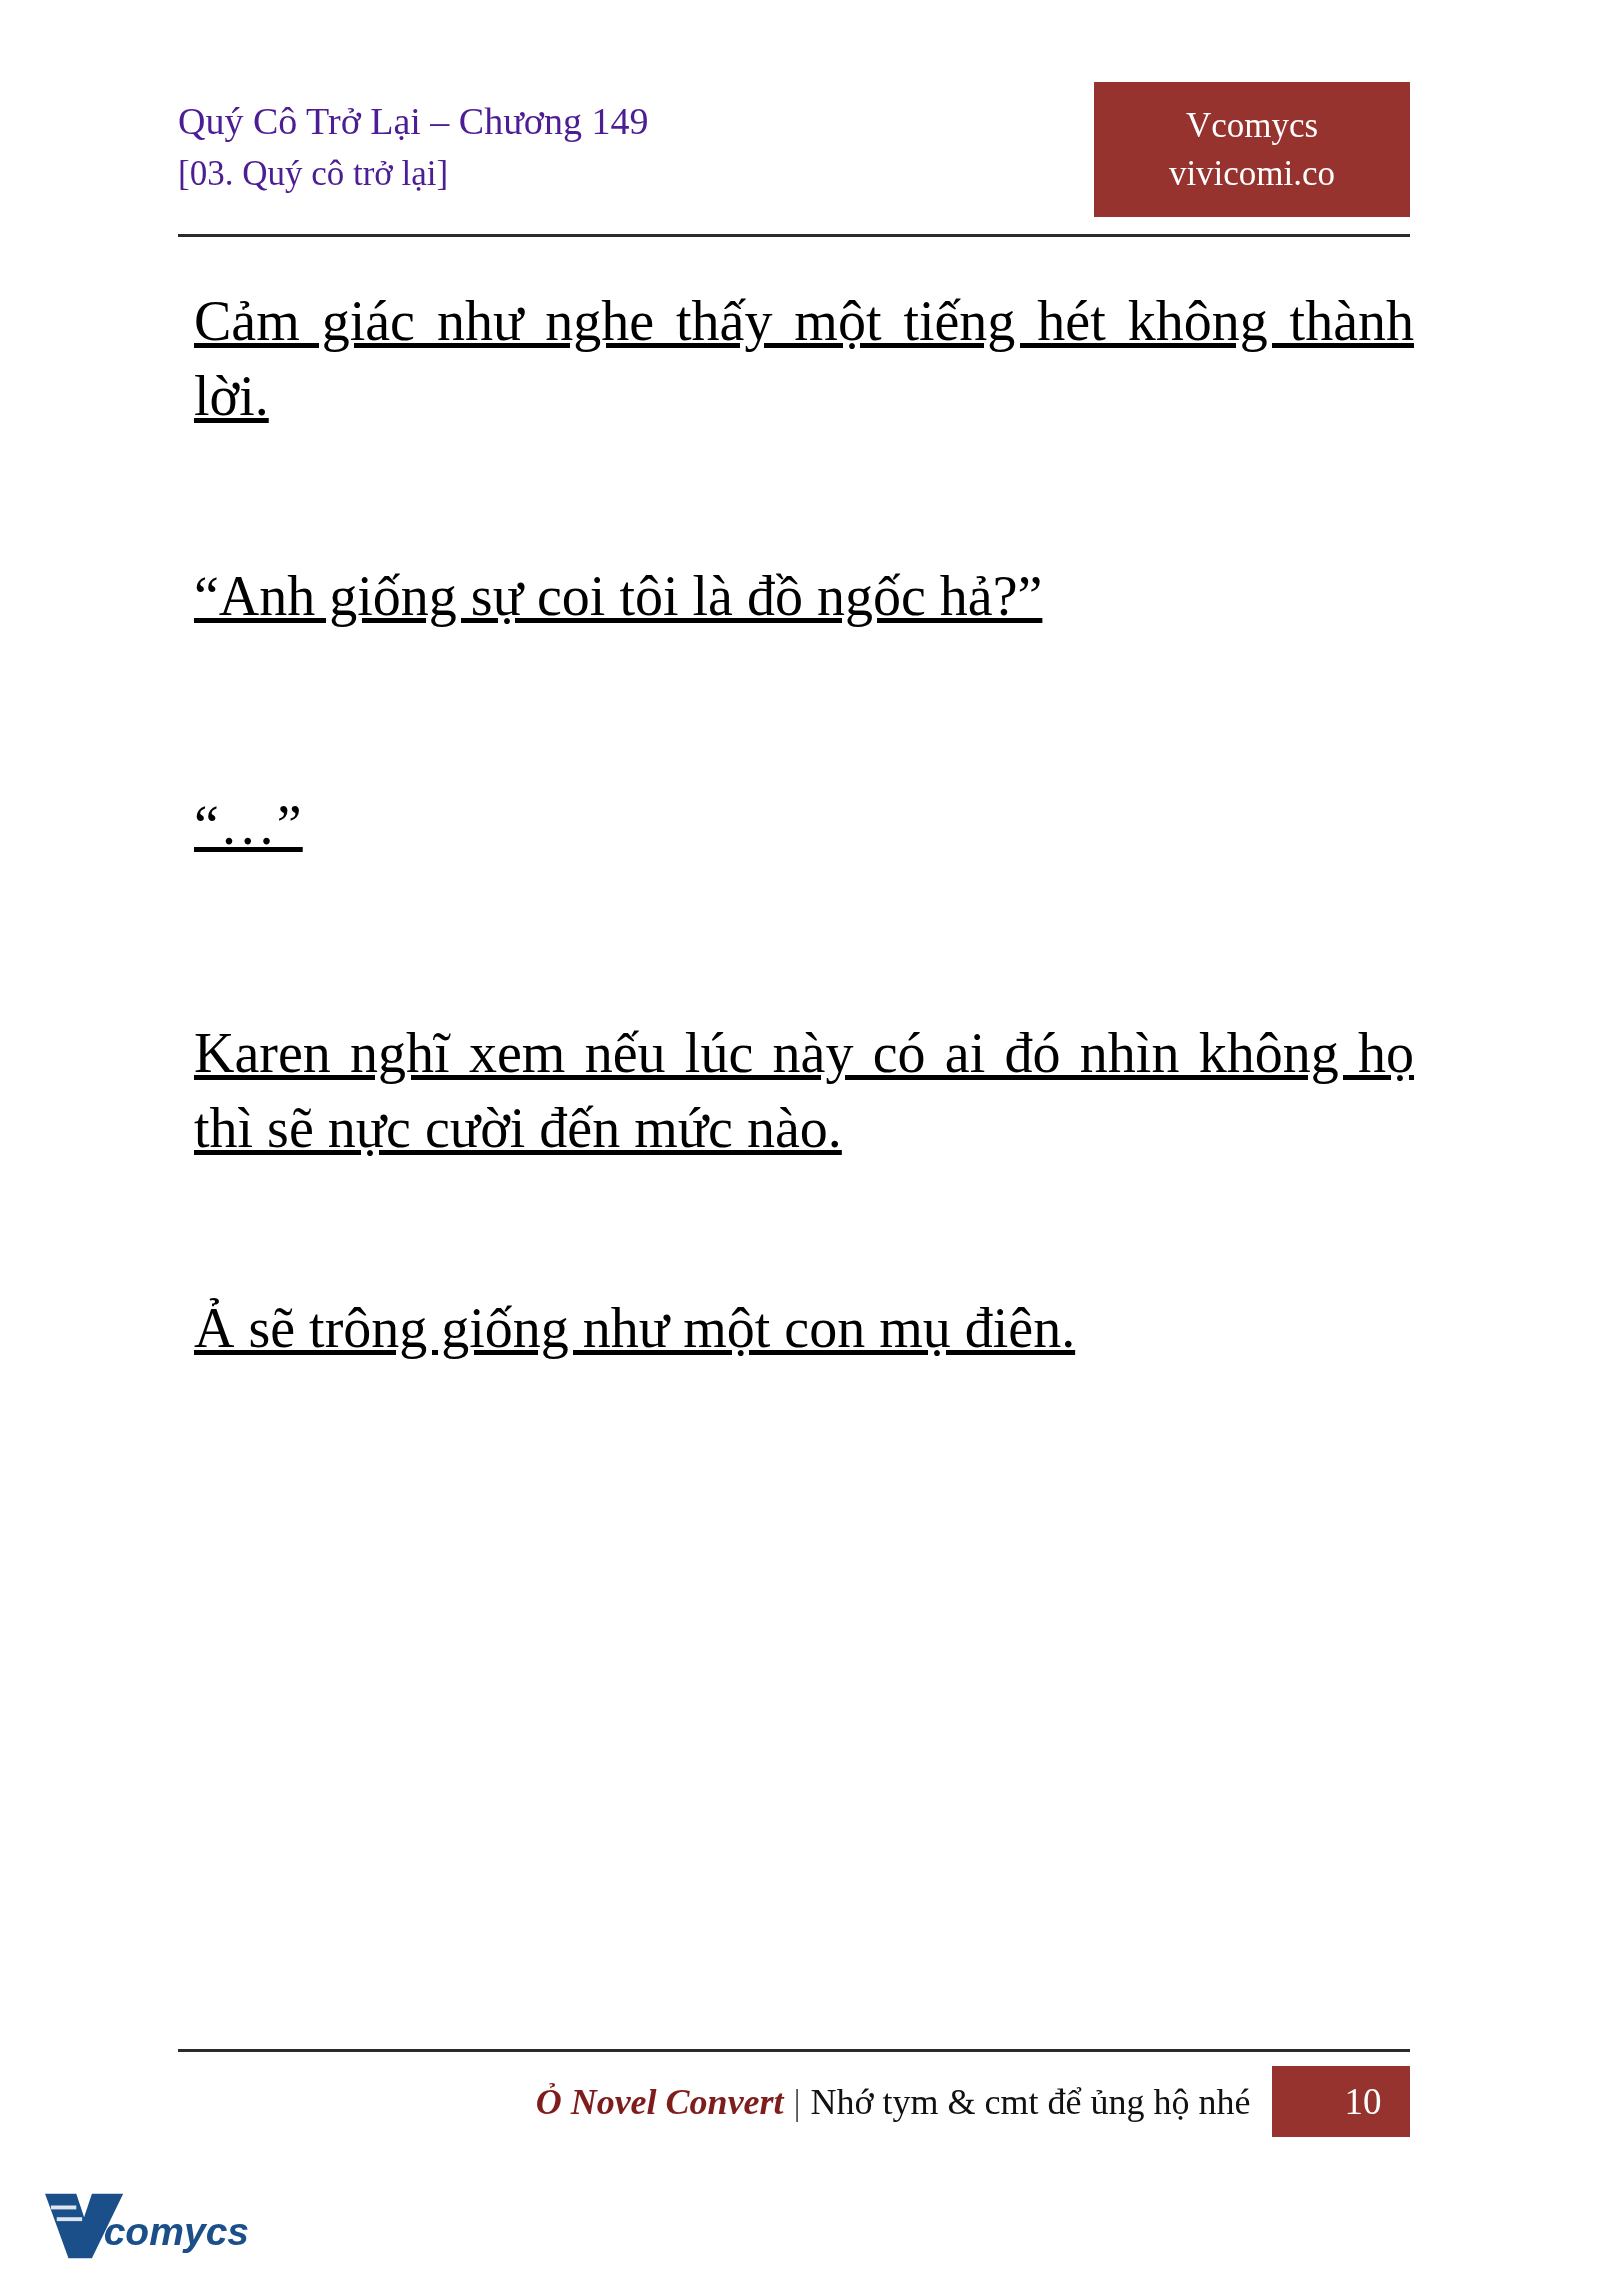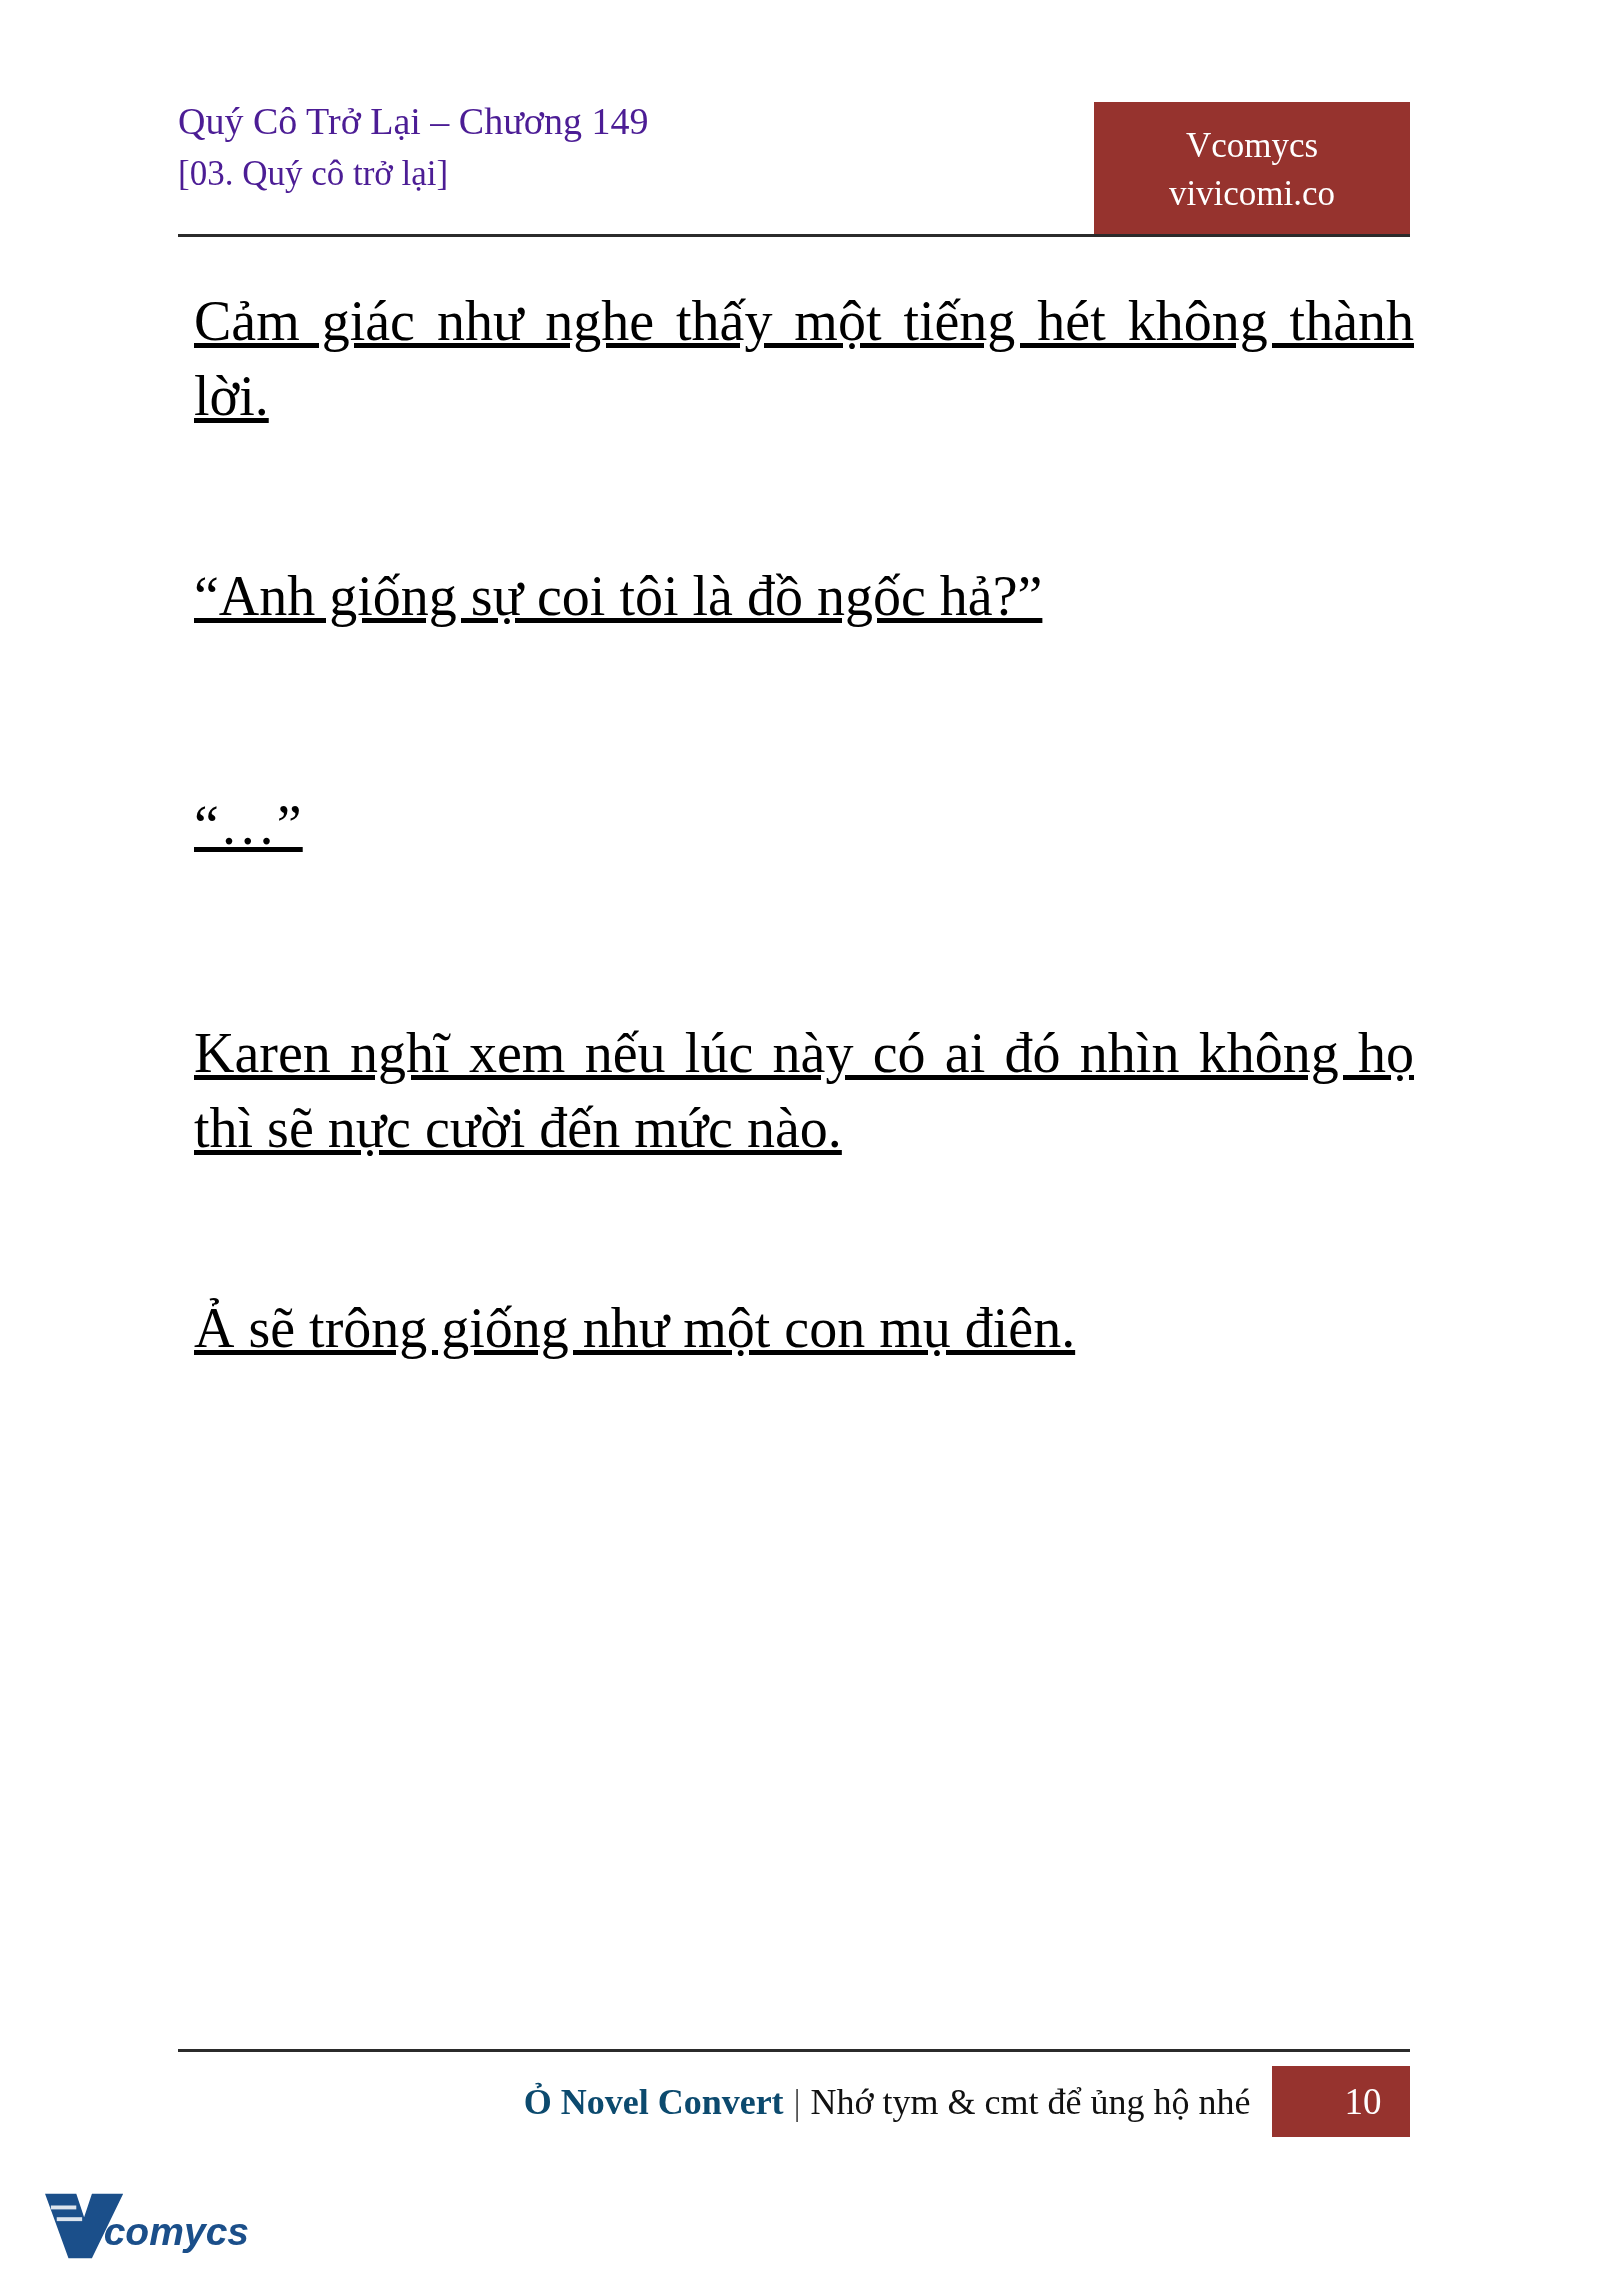--- a/index.html
+++ b/index.html
@@ -49,21 +49,20 @@
     width: 316px;
     height: 135px;
     background: #96332e;
     color: #ffffff;
     display: flex;
     flex-direction: column;
     align-items: center;
     justify-content: center;
     font-size: 35px;
     line-height: 1.35;
-    margin-top: 20px;
   }
   .header-rule {
     position: absolute;
     left: 178px;
     top: 234px;
     width: 1232px;
     height: 2.9px;
     background: #2b2b2b;
   }
 
@@ -112,22 +111,23 @@
     justify-content: flex-end;
   }
   .footer-text {
     font-size: 36px;
     display: flex;
     align-items: baseline;
     gap: 9.8px;
     padding-right: 21.6px;
   }
   .footer-brand {
-    color: #0c4a6e;
+    color: #7f1d1d;
     font-weight: bold;
+    font-style: italic;
   }
   .footer-sep {
     color: #555555;
   }
   .footer-note {
     color: #111111;
   }
   .page-number {
     width: 94px;
     height: 71px;

